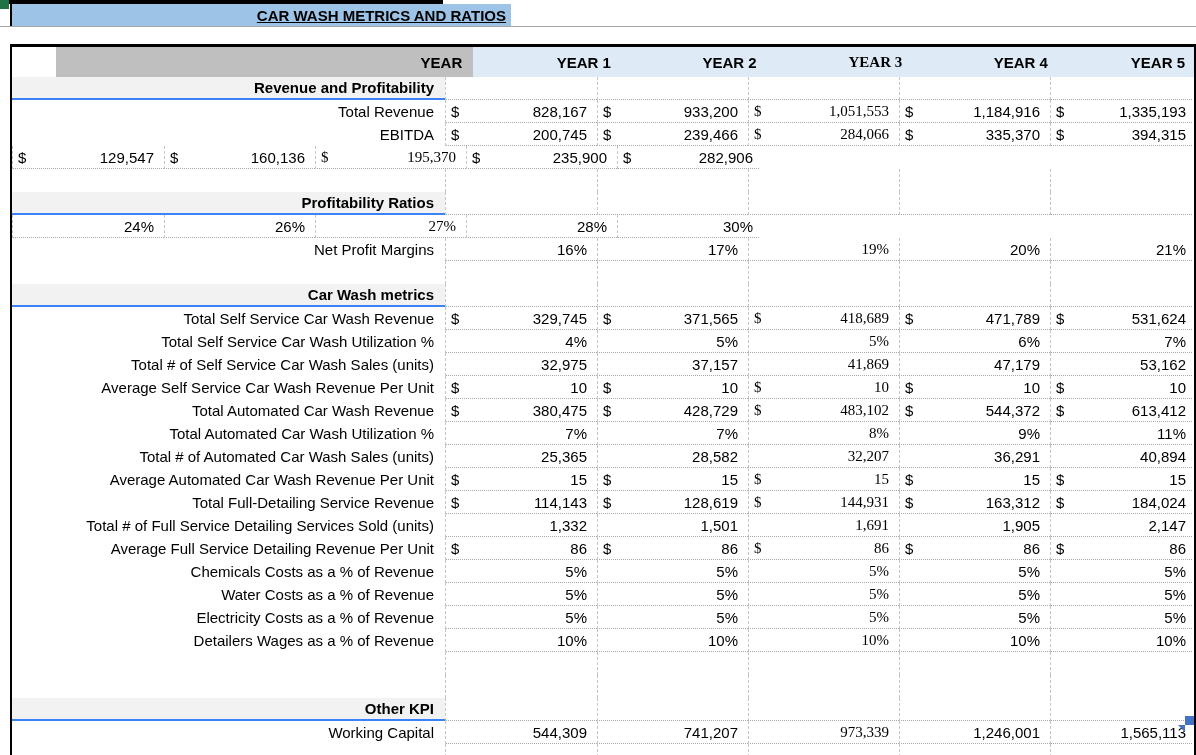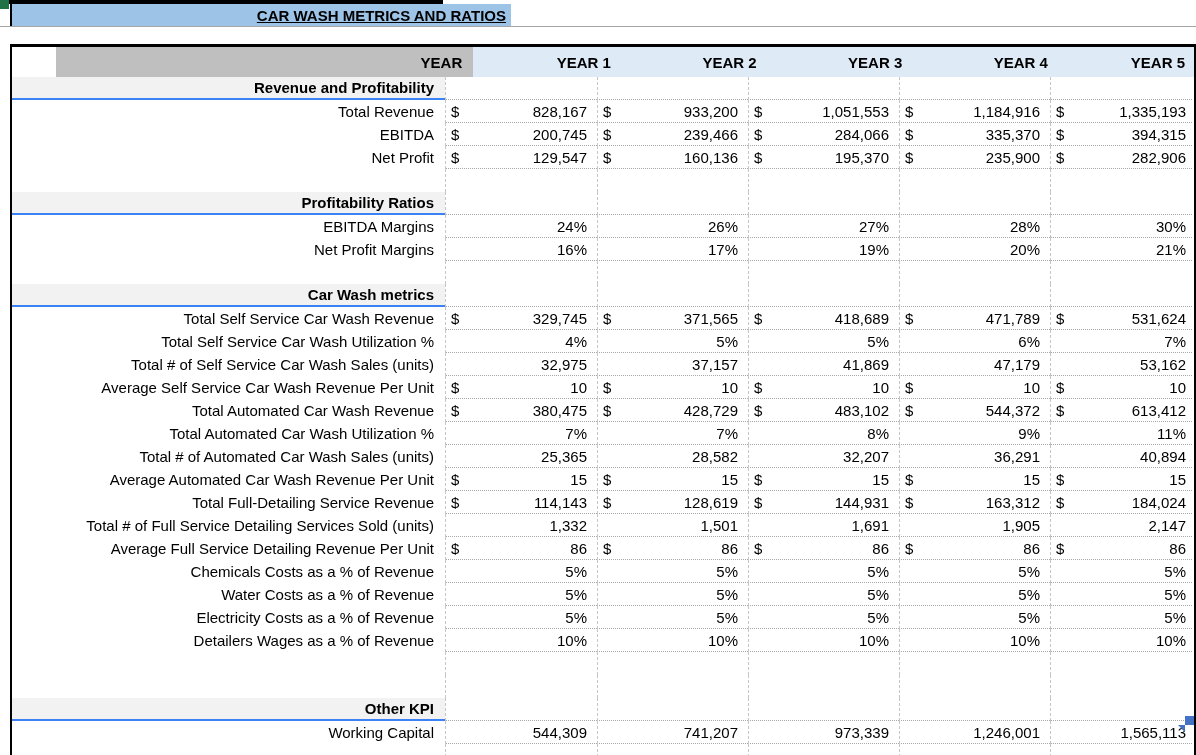--- a/index.html
+++ b/index.html
@@ -28,21 +28,21 @@
     position: absolute; left: 10px; top: 44px; width: 1186px;
     border-top: 3px solid #000; border-left: 2px solid #000; border-right: 2px solid #000;
     background: #fff;
   }
   .row { display: flex; height: 23px; }
   .row.header { height: 30px; margin-left: 44px; }
   .cell { display: flex; align-items: center; font-size: 15px; overflow: hidden; }
   .col0 { width: 433px; }
   .col1 { width: 152px; }
   .col2 { width: 151px; }
-  .col3 { width: 151px; }
+  .col3 { width: 151px; font-family: Liberation Serif, serif; }
   .col4 { width: 151px; }
   .col5 { width: 142px; }
 
   .lbl { justify-content: flex-end; padding-right: 11px; white-space: nowrap; }
   .val { position: relative; }
   .val.vline { border-left: 1px dashed #c6c6c6; }
   .val.dot   { border-bottom: 1px dotted #a9a9a9; }
 
   .dollar { margin-left: 5px; }
   .num { margin-left: auto; padding-right: 10px; white-space: nowrap; }
@@ -131,21 +131,20 @@
         <div class="cell col4 val vline dot">
           <span class="dollar">$</span>
           <span class="num">335,370</span>
         </div>
         <div class="cell col5 val vline dot">
           <span class="dollar">$</span>
           <span class="num">394,315</span>
         </div>
       </div>
       <div class="row">
-        <div class="cell col0 lbl">Net Profit</div>
         <div class="cell col1 val vline dot">
           <span class="dollar">$</span>
           <span class="num">129,547</span>
         </div>
         <div class="cell col2 val vline dot">
           <span class="dollar">$</span>
           <span class="num">160,136</span>
         </div>
         <div class="cell col3 val vline dot">
           <span class="dollar">$</span>
@@ -170,21 +169,20 @@
       </div>
       <div class="row">
         <div class="cell col0 lbl section-lbl">Profitability Ratios</div>
         <div class="cell col1 val vline dot"></div>
         <div class="cell col2 val vline dot"></div>
         <div class="cell col3 val vline dot"></div>
         <div class="cell col4 val vline dot"></div>
         <div class="cell col5 val vline dot"></div>
       </div>
       <div class="row">
-        <div class="cell col0 lbl">EBITDA Margins</div>
         <div class="cell col1 val vline dot">
           <span class="num">24%</span>
         </div>
         <div class="cell col2 val vline dot">
           <span class="num">26%</span>
         </div>
         <div class="cell col3 val vline dot">
           <span class="num">27%</span>
         </div>
         <div class="cell col4 val vline dot">

